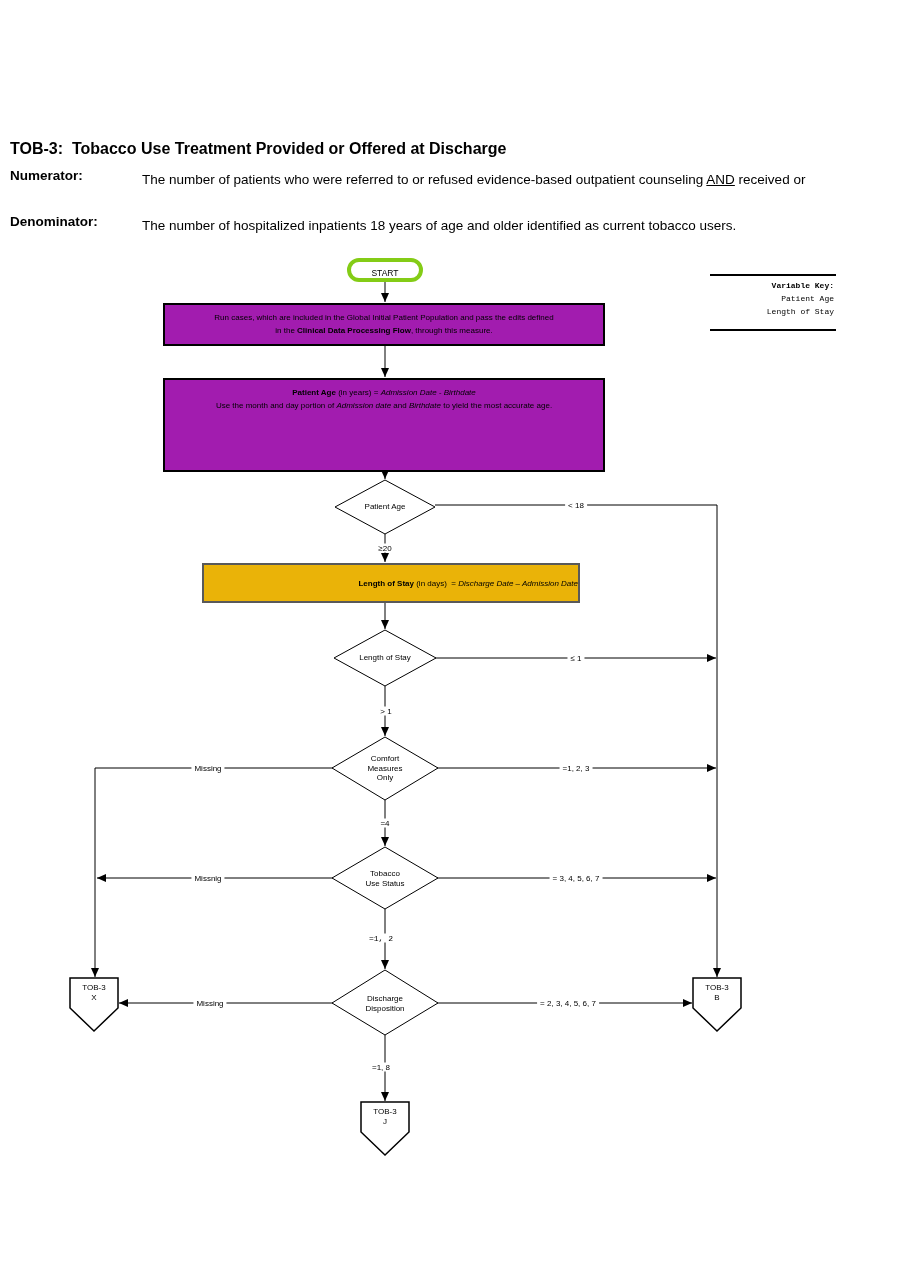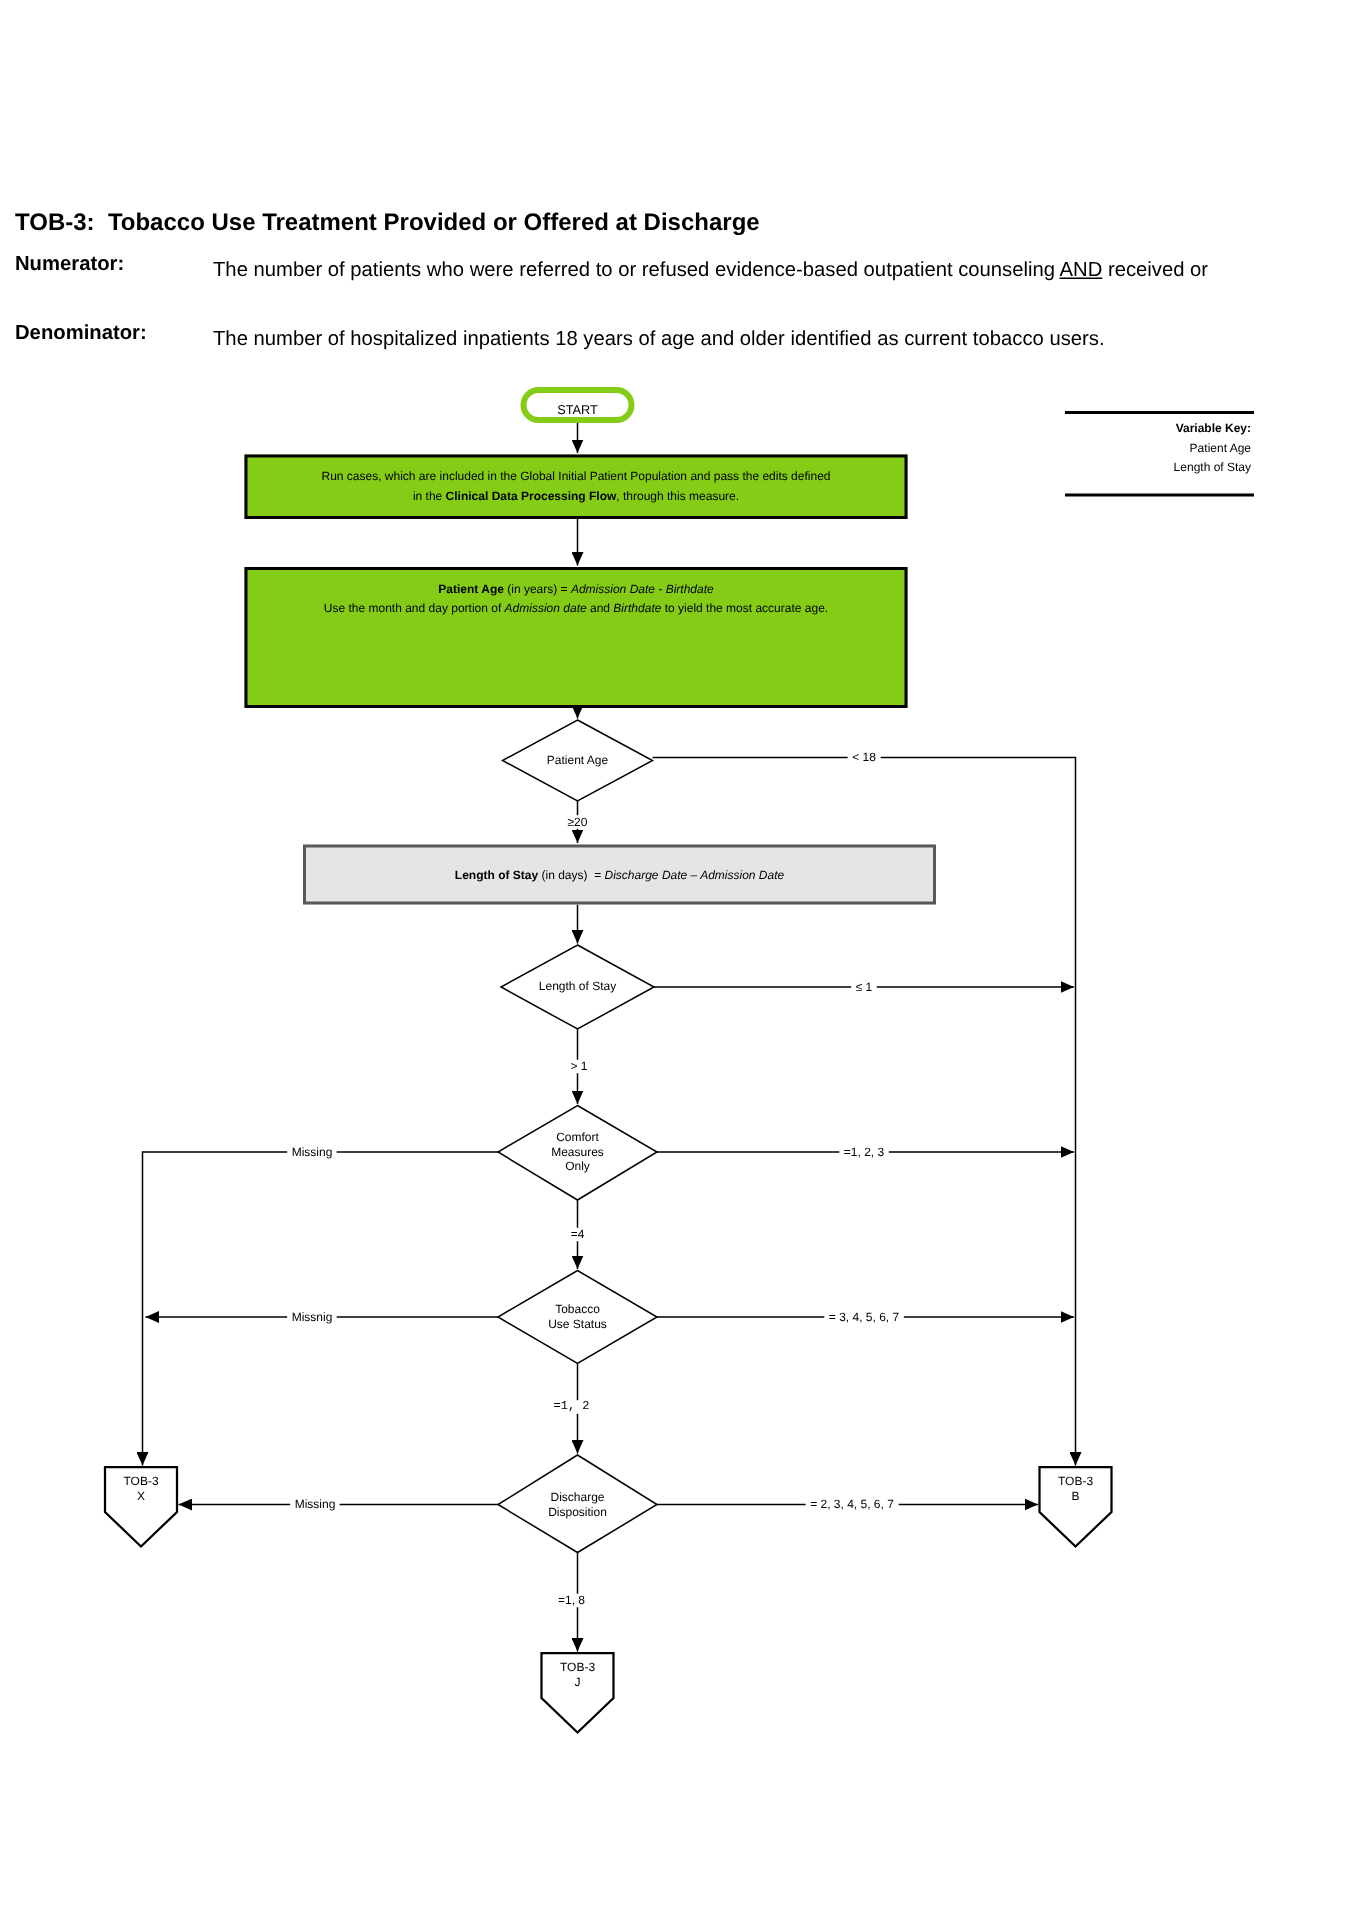--- a/index.html
+++ b/index.html
@@ -14,44 +14,44 @@
   
   .hdr-title { left:10px; top:140px; font-size:16px; font-weight:bold; white-space:pre-wrap; z-index:2; }
   .hdr-label { left:10px; font-size:13.5px; font-weight:bold; z-index:2; }
   .hdr-body  { left:142px; font-size:13.5px; line-height:23px; width:750px; z-index:2; }
   .u { text-decoration:underline; }
 
   
   .varkey {
     left:710px; top:274px; width:124px; height:50px;
     border-top:2px solid #000; border-bottom:2px solid #000;
-    text-align:right; font-size:8px; line-height:13px; padding:3px 2px 0 0; z-index:2;
+    text-align:right; font-size:8px; line-height:13px; padding:3px 2px 0 0; z-index:2;font-family:Liberation Mono, monospace;
   }
   .varkey .vk-title { font-weight:bold; }
 
   
   .start-oval {
     left:347px; top:258px; width:76px; height:24px; box-sizing:border-box;
     border:4px solid #84cc16; border-radius:12px;
     display:flex; align-items:flex-end; justify-content:center;
     font-size:8.5px; z-index:2; background:#fff;
   }
   .pbox {
-    box-sizing:border-box; border:2px solid #000; background:#84cc16;
+    box-sizing:border-box; border:2px solid #000; background:#a21caf;
     font-size:8px; text-align:center; z-index:2;
   }
   .pbox .b { font-weight:bold; }
   .pbox .i { font-style:italic; }
   #box1 { left:163px; top:303px; width:442px; height:43px; line-height:13px; padding-top:6px; }
   #box2 { left:163px; top:378px; width:442px; height:94px; padding-top:6px; line-height:13px; }
   #box2 .l3 { margin-top:3px; line-height:12px; }
   #losbox {
-    left:202px; top:563px; width:422px; height:40px; box-sizing:border-box;
-    border:2px solid #595959; background:#e5e5e5; font-size:8px; text-align:center;
-    display:flex; align-items:center; justify-content:center; z-index:2;
+    left:202px; top:563px; width:378px; height:40px; box-sizing:border-box;
+    border:2px solid #595959; background:#eab308; font-size:8px; text-align:center;
+    display:flex; align-items:center; justify-content:flex-end; z-index:2;
   }
 
   
   .flbl {
     transform:translate(-50%,-50%); font-size:8px; background:#fff;
     padding:0 3px; white-space:nowrap; z-index:2;
   }
   
   .dlbl {
     transform:translate(-50%,-50%); font-size:8px; text-align:center;

